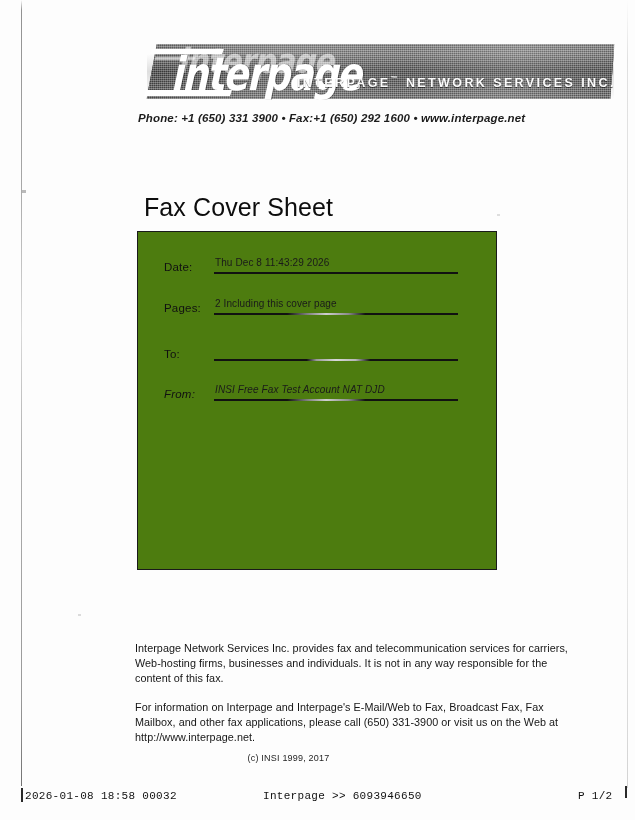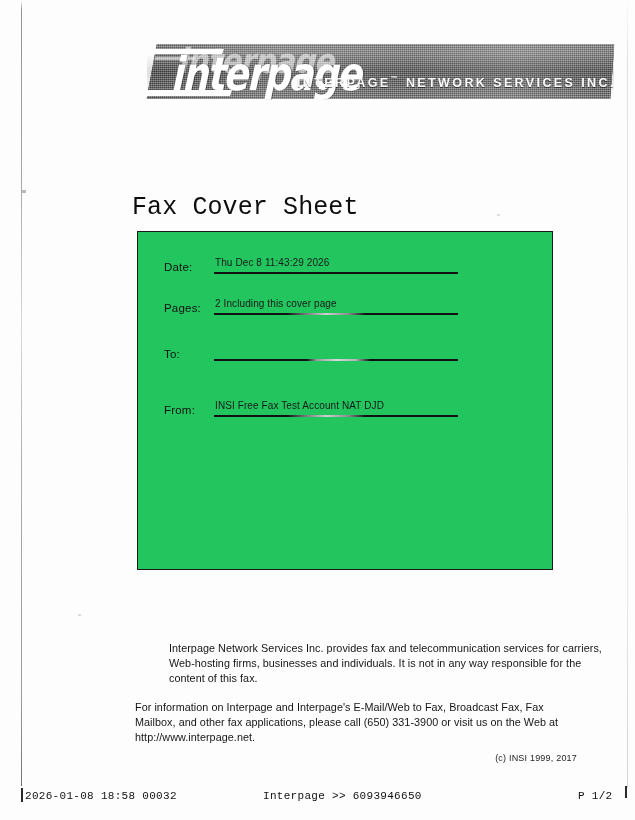--- a/index.html
+++ b/index.html
@@ -145,38 +145,38 @@
     font-weight: 700;
     font-style: italic;
     color: #1c1c1c;
     letter-spacing: .15px;
     white-space: nowrap;
   }
 
   
   #page-title {
     position: absolute;
-    left: 132px;
+    left: 144px;
     top: 193px;
-    font-family: Liberation Mono, monospace;
+    font-family: Liberation Sans, sans-serif;
     font-size: 25px;
     font-weight: 400;
     color: #0d0d0d;
     letter-spacing: .1px;
   }
 
   
   #form-box {
     position: absolute;
     left: 137px;
     top: 231px;
-    width: 416px;
+    width: 360px;
     height: 339px;
     border: 1.4px solid #1a1a1a;
-    background: #22c55e;
+    background: #4d7c0f;
     box-sizing: border-box;
   }
   .field-row {
     position: absolute;
     left: 0;
     width: 360px;
     height: 26px;
   }
   .field-label {
     position: absolute;
@@ -218,28 +218,28 @@
   
   .disclaimer {
     position: absolute;
     left: 135px;
     width: 442px;
     font-size: 10.8px;
     line-height: 15.2px;
     color: #151515;
     letter-spacing: .05px;
   }
-  #disclaimer-1 { top: 641px; margin-left: 34px; }
+  #disclaimer-1 { top: 641px; }
   #disclaimer-2 { top: 700px; }
   #copyright {
     position: absolute;
     left: 0;
     top: 753px;
     width: 577px;
-    text-align: right;
+    text-align: center;
     font-size: 9px;
     color: #252525;
     letter-spacing: .2px;
   }
 
   
   #fax-footer {
     position: absolute;
     left: 0;
     top: 790px;
@@ -278,20 +278,21 @@
     <div class="banner-bg"></div>
     <div class="banner-sheen"></div>
     <div class="banner-slash slash-a"></div>
     <div class="banner-slash slash-b"></div>
     <div class="banner-slash slash-c"></div>
     <div class="logo-word-ghost">interpage</div>
     <div class="logo-word">interpage</div>
     <div class="logo-tagline"><span>INTERPAGE</span><sup>™</sup> <span>NETWORK SERVICES INC.</span></div>
   </div>
 
+  <div id="contact-line">Phone: +1 (650) 331 3900  •  Fax:+1 (650) 292 1600 •  www.interpage.net</div>
 
   <div id="page-title">Fax Cover Sheet</div>
 
   <div id="form-box">
 
     <div class="field-row" style="top:25px;">
       <span class="field-label">Date:</span>
       <span class="field-value">Thu Dec  8 11:43:29 2026</span>
       <span class="field-rule"></span>
     </div>
@@ -301,21 +302,21 @@
       <span class="field-value">2 Including this cover page</span>
       <span class="field-rule faded2"></span>
     </div>
 
     <div class="field-row" style="top:112px;">
       <span class="field-label">To:</span>
       <span class="field-value"></span>
       <span class="field-rule faded"></span>
     </div>
 
-    <div class="field-row" style="top:168px;">
+    <div class="field-row" style="top:152px;font-style:italic;">
       <span class="field-label">From:</span>
       <span class="field-value">INSI Free Fax Test Account NAT DJD</span>
       <span class="field-rule faded2"></span>
     </div>
 
 
   </div>
 
   <div class="disclaimer" id="disclaimer-1">Interpage Network Services Inc. provides fax and telecommunication services for carriers, Web-hosting firms, businesses and individuals. It is not in any way responsible for the content of this fax.</div>
   <div class="disclaimer" id="disclaimer-2">For information on Interpage and Interpage's E-Mail/Web to Fax, Broadcast Fax, Fax Mailbox, and other fax applications, please call (650) 331-3900 or visit us on the Web at http://www.interpage.net.</div>

